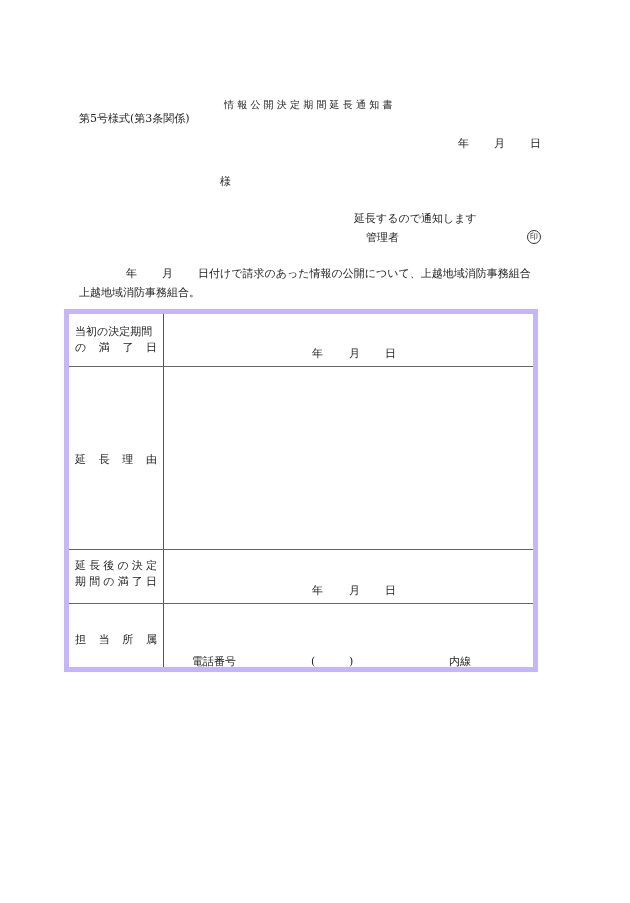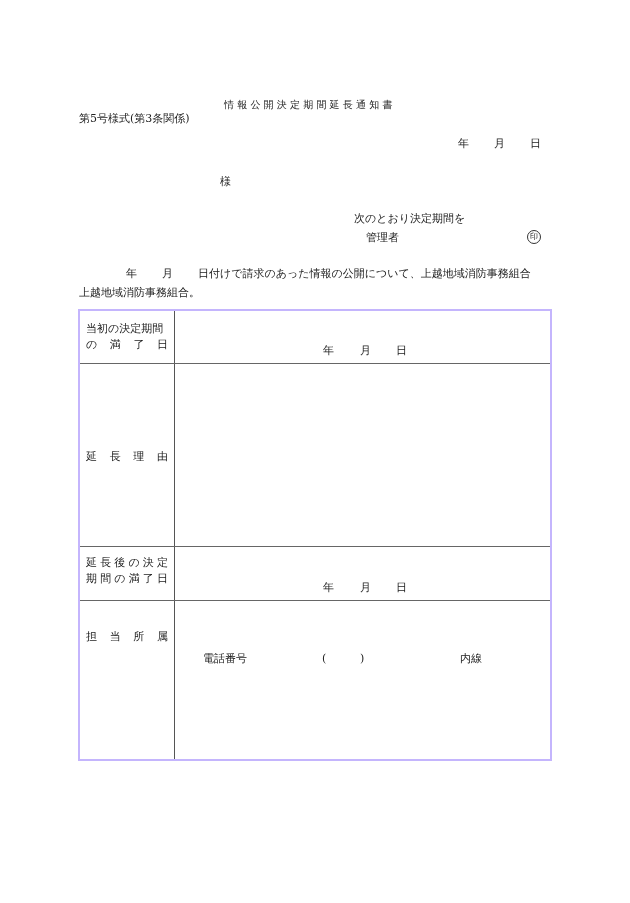--- a/index.html
+++ b/index.html
@@ -16,22 +16,22 @@
     .org { left: 354px; top: 213px; font-size: 11px; }
     .admin { left: 366px; top: 232px; font-size: 11px; }
     .seal {
       left: 527px; top: 230px; width: 12px; height: 12px; border: 1px solid #333;
       border-radius: 50%; font-size: 8px; display: flex; align-items: center; justify-content: center;
     }
     .body1 { top: 268px; font-size: 11px; }
     .body2 { left: 79px; top: 287px; font-size: 11px; }
 
     .tbl {
-      position: absolute; left: 78px; top: 309px; width: 474px; height: 452px;
-      border: 2px solid #c4b5fd; box-sizing: border-box;
+      position: absolute; left: 64px; top: 309px; width: 474px; height: 363px;
+      border: 5px solid #c4b5fd; box-sizing: border-box;
     }
     .vline { position: absolute; left: 94px; top: 0; bottom: 0; width: 1px; background: #555; }
     .hline { position: absolute; left: 0; right: 0; height: 1px; background: #666; }
     .cell-label { position: absolute; left: 6px; font-size: 11px; line-height: 16px; }
     .spread { display: flex; justify-content: space-between; width: 82px; }
     .spread2 { display: flex; justify-content: space-between; width: 82px; }
     .tbl .abs { font-size: 11px; }
   </style>
 </head>
 <body>
@@ -40,21 +40,21 @@
 <div class="abs title">情報公開決定期間延長通知書</div>
 
 <div>
   <span class="abs date-row" style="left:458px">年</span>
   <span class="abs date-row" style="left:494px">月</span>
   <span class="abs date-row" style="left:530px">日</span>
 </div>
 
 <div class="abs addressee">様</div>
 
-<div class="abs org">次のとおり決定期間を</div>
+<div class="abs org">延長するので通知します</div>
 <div class="abs admin">管理者</div>
 <div class="abs seal">印</div>
 
 <div>
   <span class="abs body1" style="left:126px">年</span>
   <span class="abs body1" style="left:162px">月</span>
   <span class="abs body1" style="left:198px">日付けで請求のあった情報の公開について、上越地域消防事務組合</span>
   <span class="abs body2">上越地域消防事務組合。</span>
 </div>
 

